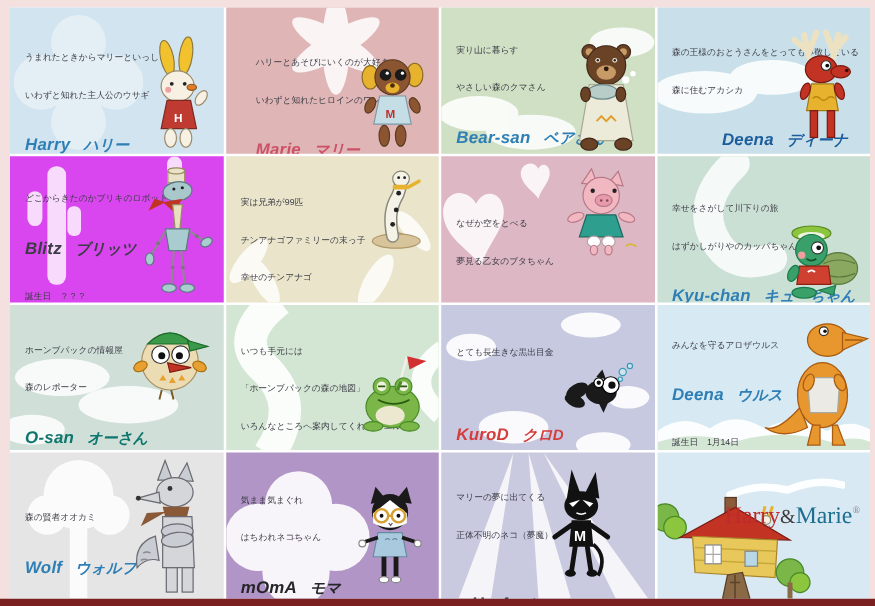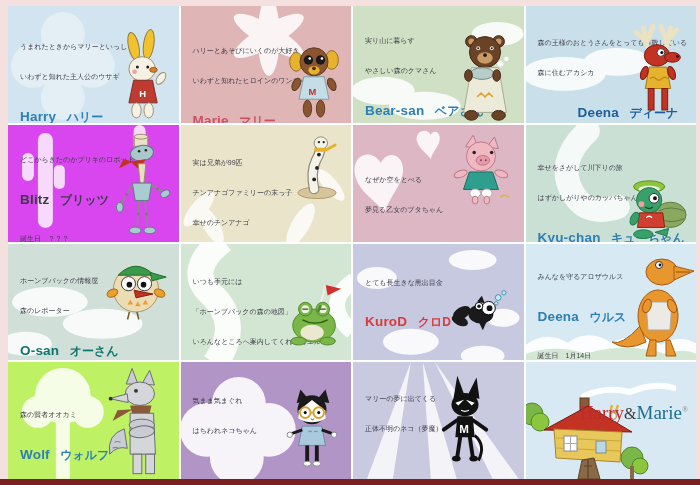--- a/index.html
+++ b/index.html
@@ -8,50 +8,50 @@
         font-family:"Liberation Sans","DejaVu Sans",sans-serif;}
   .grid{display:grid;grid-template-columns:repeat(4,1fr);grid-template-rows:repeat(4,1fr);
         gap:2px;height:473px;background:#ffffff;}
   .bottombar{position:absolute;left:0;bottom:0;width:700px;height:6px;background:#7a2020;}
   .card{position:relative;overflow:hidden;color:#3c3c46;}
   .bg{position:absolute;inset:0;width:100%;height:100%;}
   .chr{position:absolute;}
   .content{position:relative;padding:10px 6px 4px 12px;}
   .intro{font-size:7px;line-height:10px;white-space:pre;}
   .intro div:empty,.lines div:empty{display:none;}
-  .nameline{margin:5px 0 4px;white-space:nowrap;}
+  .nameline{margin:5px 0 4px;white-space:nowrap;font-style:italic;}
   .nm-en{font-size:13.5px;font-weight:bold;letter-spacing:.2px;}
   .nm-ja{font-size:12px;font-weight:bold;margin-left:6px;}
   .lines{font-size:7px;line-height:10.5px;white-space:pre;}
 
   .c-harry{background:#d2e4ef;}  .c-harry .nameline{color:#2e7fb5;}
   .c-harry .content{padding-top:16px;} .c-harry .chr{right:2px;bottom:0;width:66px;height:94px;}
   .c-marie{background:#dfb5b5;}  .c-marie .nameline{color:#cc5166;}
-  .c-marie .content{padding-top:20px;} .c-marie .chr{right:8px;bottom:2px;width:58px;height:80px;}
+  .c-marie .content{padding-top:20px;margin-left:12px;} .c-marie .chr{right:8px;bottom:2px;width:58px;height:80px;}
   .c-bear{background:#cfe0c4;}   .c-bear .nameline{color:#2e7fb5;}
   .c-bear .chr{right:4px;bottom:0;width:70px;height:96px;}
   .c-deena{background:#c9e0ea;}  .c-deena .nameline{color:#1d5d9c;padding-left:40px;}
   .c-deena .content{padding-top:12px;} .c-deena .chr{right:2px;bottom:2px;width:76px;height:100px;}
   .c-blitz{background:#d946ef;}  .c-blitz .nameline{color:#3c3c46;}
   .c-blitz .chr{right:8px;top:6px;width:58px;height:108px;}
   .c-chin{background:#e9e4ca;}
   .c-chin .content{padding-top:13px;} .c-chin .chr{right:12px;top:8px;width:44px;height:68px;}
   .c-pigger{background:#ddb7c4;} .c-pigger .nameline{color:#d63c3c;}
   .c-pigger .content{padding-top:30px;} .c-pigger .chr{right:12px;top:8px;width:64px;height:76px;}
   .c-kyu{background:#cbe0d4;}    .c-kyu .nameline{color:#2e7fb5;}
   .c-kyu .content{padding-top:18px;} .c-kyu .chr{right:4px;bottom:0;width:76px;height:68px;}
   .c-osan{background:#d0e0d9;}   .c-osan .nameline{color:#0f766e;}
   .c-osan .content{padding-top:12px;} .c-osan .chr{right:10px;top:6px;width:66px;height:74px;}
   .c-keron{background:#d3e6d3;}
   .c-keron .content{padding-top:13px;} .c-keron .chr{right:4px;bottom:12px;width:62px;height:70px;}
-  .c-kurod{background:#c7c9e1;}  .c-kurod .nameline{color:#d63c3c;margin-top:4px;}
+  .c-kurod{background:#c7c9e1;}  .c-kurod .nameline{color:#d63c3c;margin-top:31px;}
   .c-kurod .content{padding-top:14px;} .c-kurod .chr{right:16px;top:44px;width:58px;height:46px;}
   .c-urus{background:#d7e9f3;}   .c-urus .nameline{color:#2e7fb5;}
   .c-urus .content{padding-top:8px;} .c-urus .chr{right:0;bottom:0;width:86px;height:110px;}
-  .c-wolf{background:#bef264;}   .c-wolf .nameline{color:#2e7fb5;}
+  .c-wolf{background:#e5e5e5;}   .c-wolf .nameline{color:#2e7fb5;}
   .c-wolf .content{padding-top:28px;} .c-wolf .chr{right:6px;bottom:0;width:76px;height:112px;}
   .c-moma{background:#b295c7;}   .c-moma .nameline{color:#26262a;}
   .c-moma .content{padding-top:14px;} .c-moma .chr{right:12px;top:26px;width:54px;height:82px;}
   .c-muma{background:#c9c9df;}   .c-muma .nameline{color:#26262a;margin-top:20px;}
   .c-muma .content{padding-top:12px;} .c-muma .chr{right:32px;top:12px;width:54px;height:92px;}
   .c-logo{background:#d9e9f4;}
   .c-logo .chr{left:0;bottom:0;width:150px;height:117px;}
   .logoText{position:absolute;right:8px;top:40px;font-weight:normal;font-size:19px;
             font-family:"Liberation Serif","DejaVu Serif",serif;}
   .lg-h{color:#bf2b2b;} .lg-a{color:#3a3a3a;font-size:16px;} .lg-m{color:#1d6f8f;}
@@ -558,20 +558,24 @@
             <circle cx="88" cy="68" r="27"></circle>
             <circle cx="56" cy="96" r="27"></circle>
             <path d="M52 96 L38 120 L62 120 Z"></path>
           </g>
     </svg>
     <div class="content">
       <div class="intro">
         <div>気まま気まぐれ</div>
         <div>はちわれネコちゃん</div>
       </div>
+      <div class="nameline">
+        <span class="nm-en">mOmA</span>
+        <span class="nm-ja">モマ</span>
+      </div>
 
     </div>
     <svg class="chr" viewBox="0 0 56 82">
       <path d="M12 14 L16 0 L26 12 Z" fill="#1a1a1a"></path>
       <path d="M32 12 L42 0 L46 14 Z" fill="#1a1a1a"></path>
       <circle cx="28" cy="21" r="15" fill="#1a1a1a"></circle>
       <path d="M14 22 L28 11 L42 22 L42 30 Q28 38 14 30 Z" fill="#ffffff"></path>
       <circle cx="21" cy="24" r="5.5" fill="none" stroke="#d8a030" stroke-width="2"></circle>
       <circle cx="35" cy="24" r="5.5" fill="none" stroke="#d8a030" stroke-width="2"></circle>
       <path d="M26 24 h4" stroke="#d8a030" stroke-width="2"></path>

